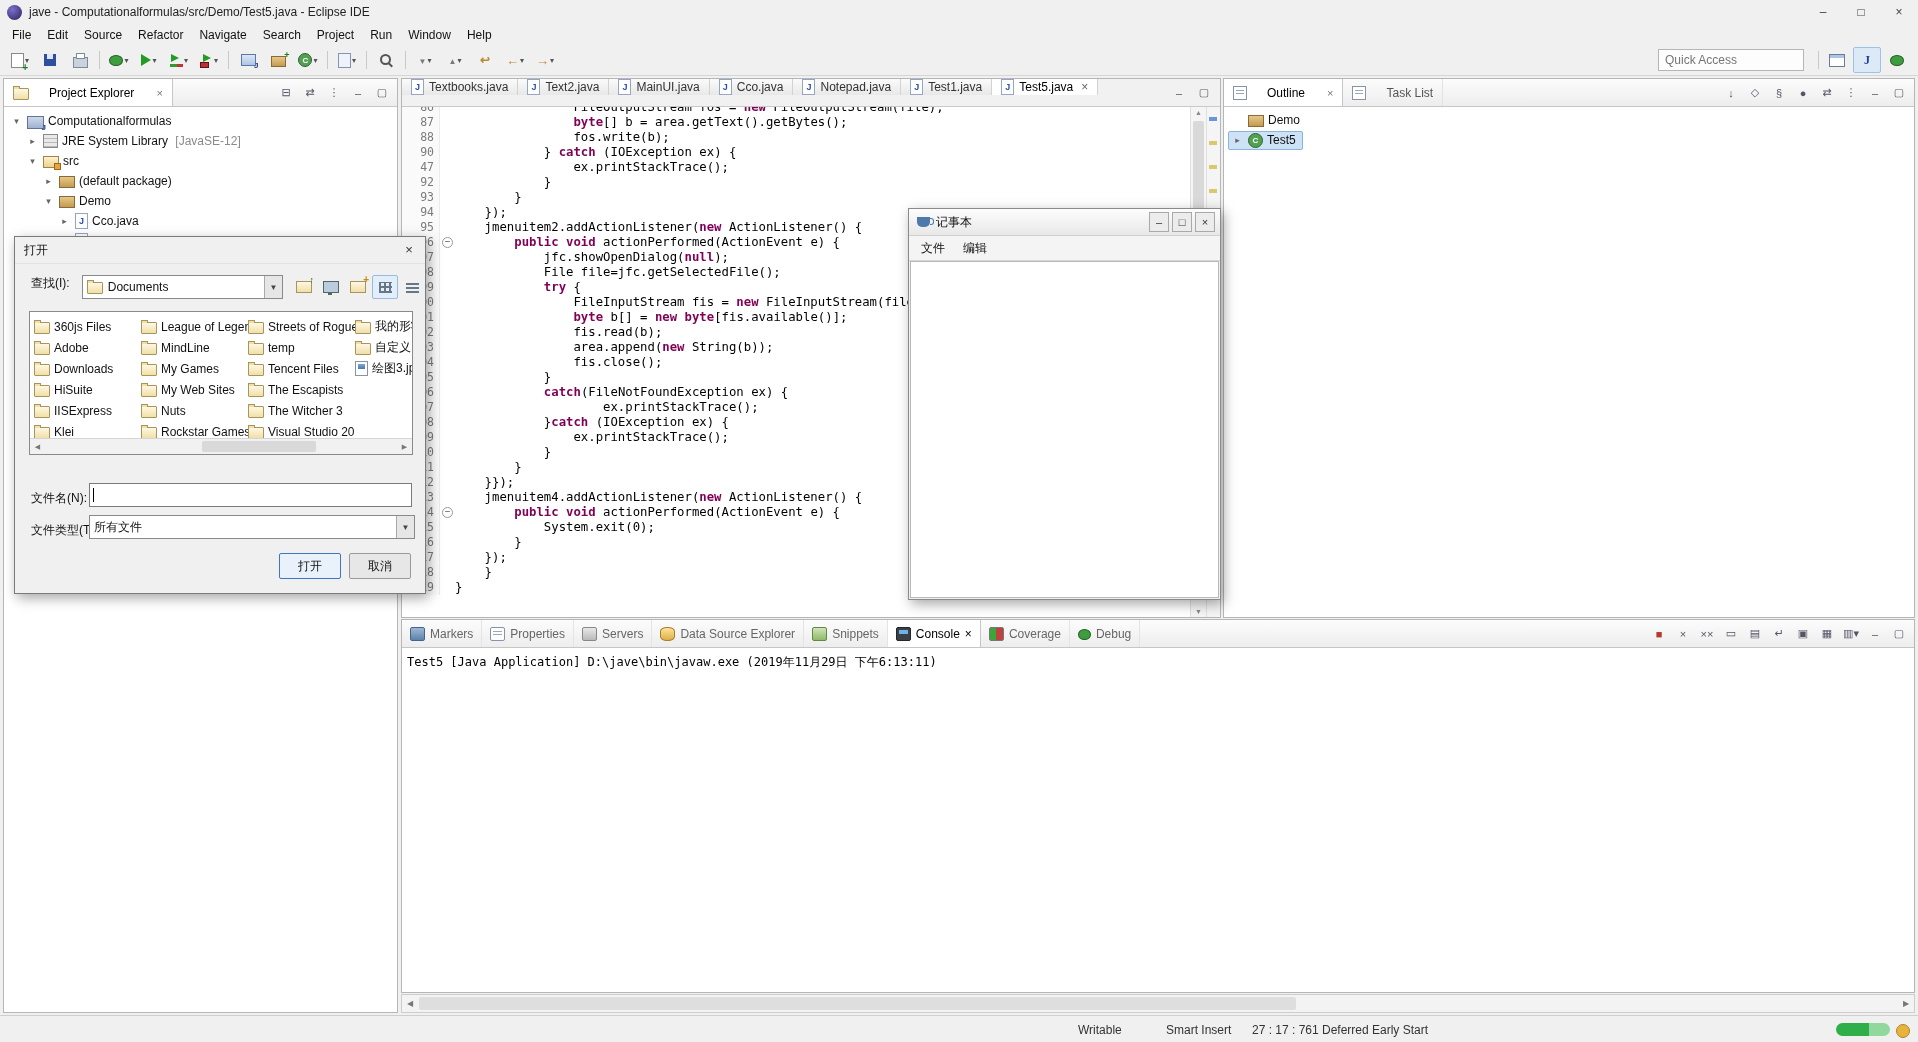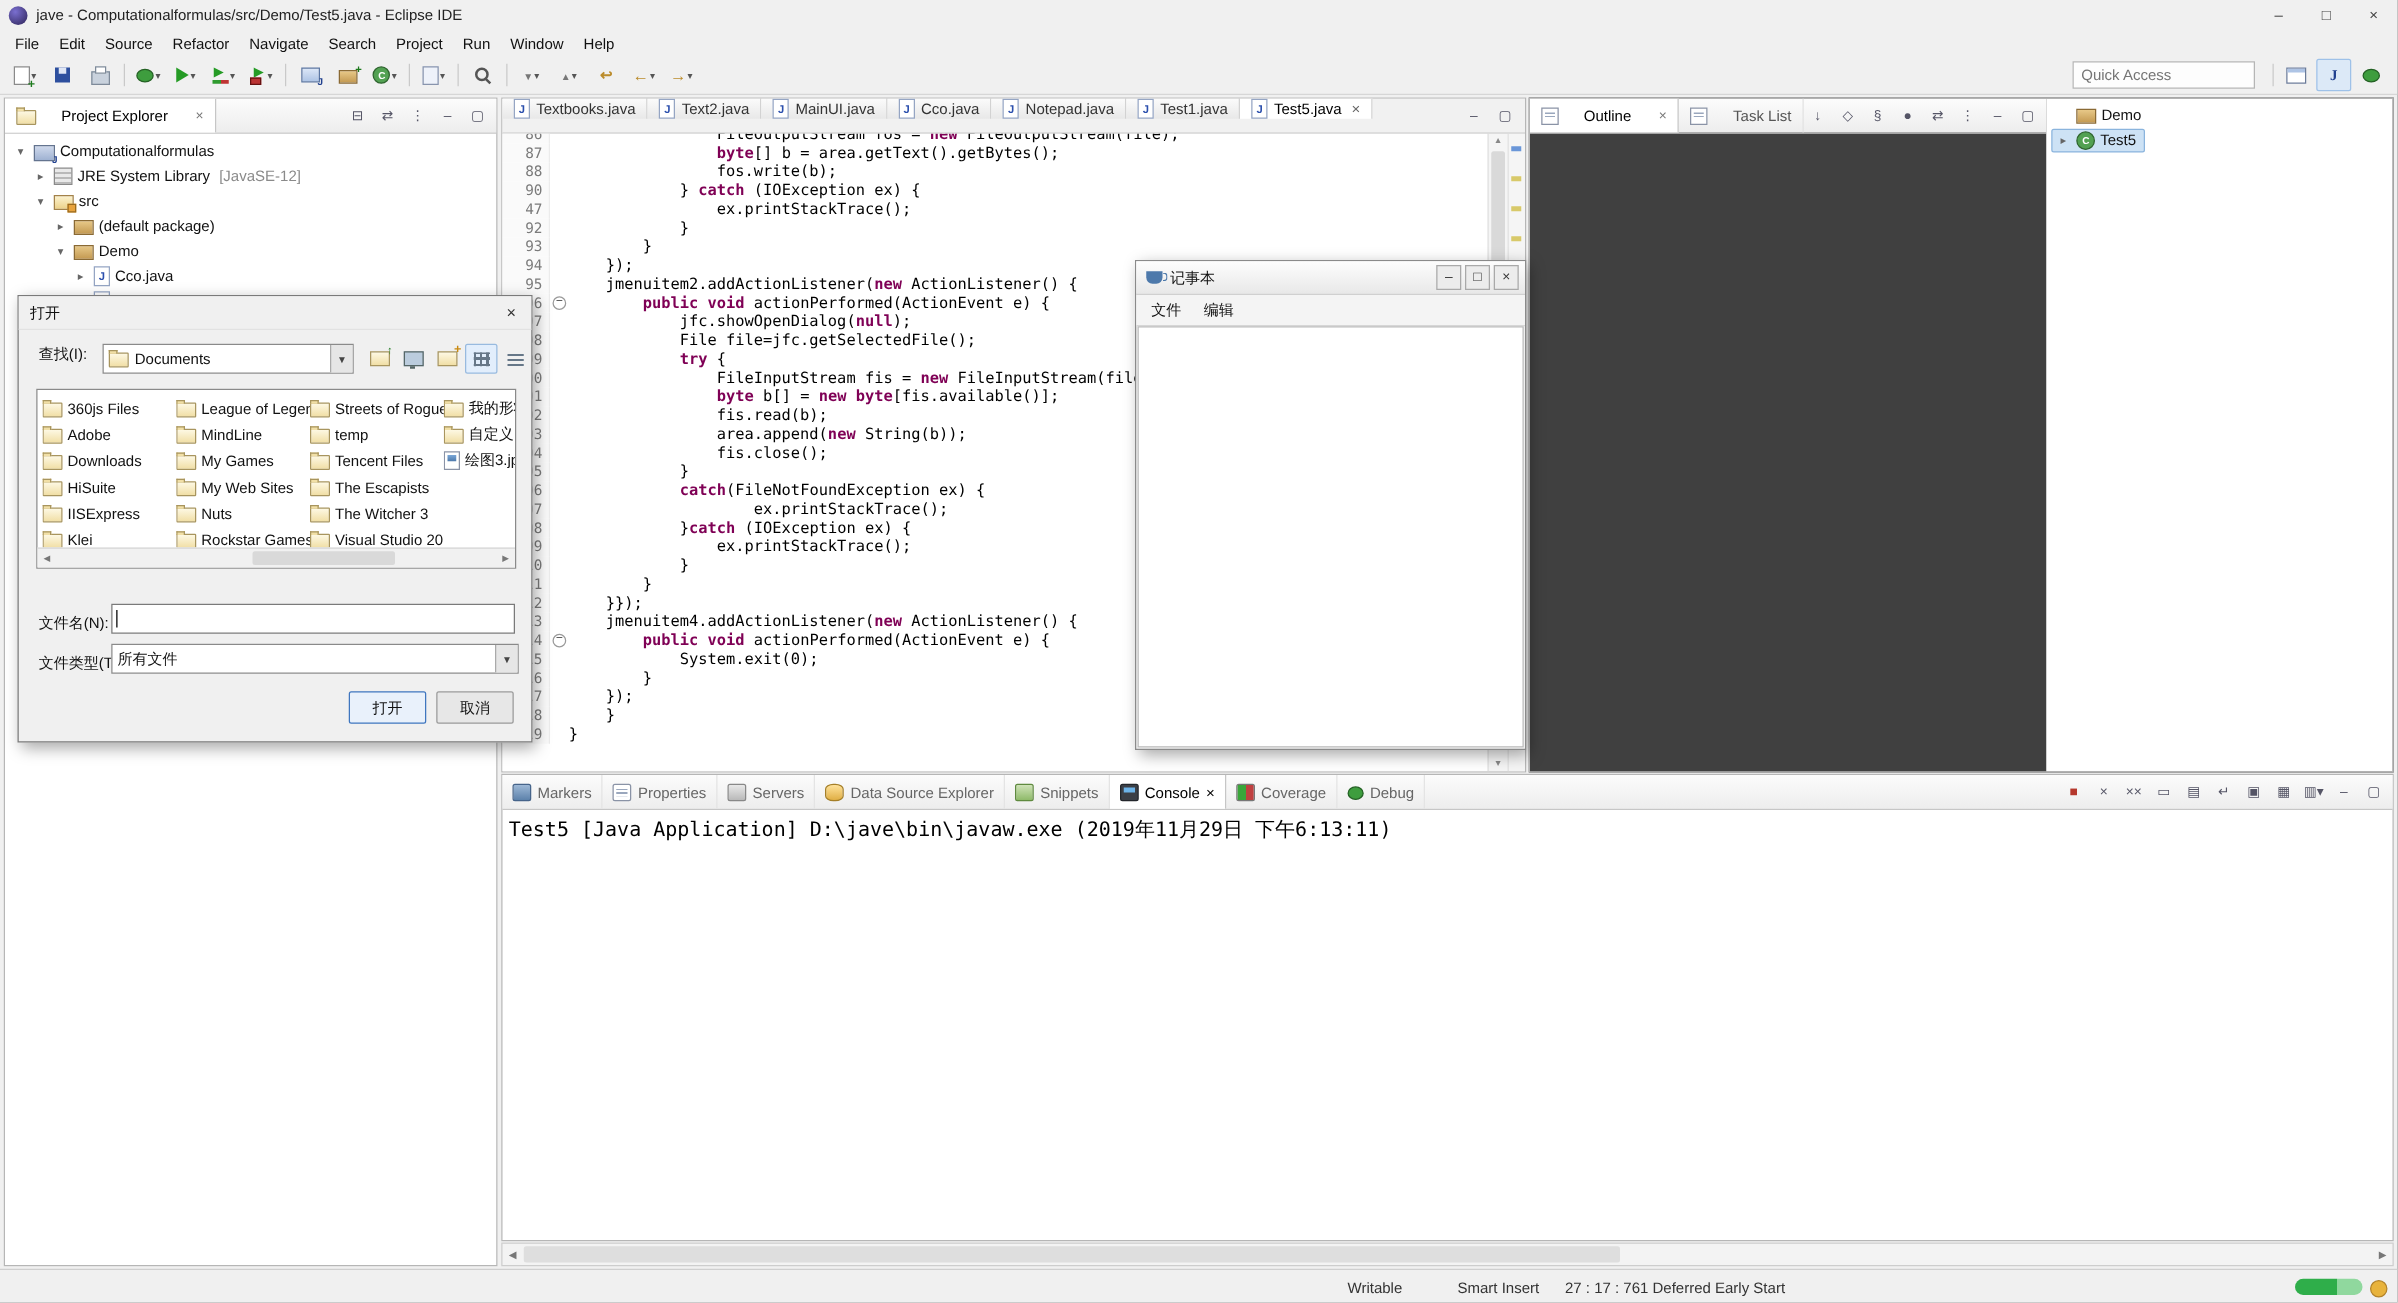--- a/index.html
+++ b/index.html
@@ -76,21 +76,21 @@
   .fico::before{content:"";position:absolute;left:-1px;top:-3px;width:5px;height:2px;background:#f1dfa6;border:1px solid #a8955e;border-bottom:none}
   .doc-ico{width:11px;height:13px;background:#fff;border:1px solid #8a93a6}
   .doc-ico::after{content:"";position:absolute;left:2px;top:2px;right:2px;height:5px;background:linear-gradient(#7aa7d8,#4d79ab)}
 
   
   .main{display:flex;height:939px}
   .left-panel{width:393px;margin:2px 2px 2px 3px;display:flex;flex-direction:column;background:#fff;border:1px solid #b6b6b6;flex:none}
   .center-col{flex:1;display:flex;flex-direction:column;min-width:0}
   .top-row{display:flex;flex:1;min-height:0}
   .editor-panel{flex:1;margin:2px 1px 0 1px;display:flex;flex-direction:column;background:#fff;border:1px solid #b6b6b6;min-width:0}
-  .outline-panel{width:690px;margin:2px 3px 0 1px;display:flex;flex-direction:row;background:#404040;border:1px solid #b6b6b6;flex:none}
+  .outline-panel{width:690px;margin:2px 3px 0 1px;display:flex;flex-direction:column;background:#7dd3fc;border:1px solid #b6b6b6;flex:none}
 
   
   .vhead{height:27px;display:flex;align-items:stretch;background:linear-gradient(#fcfcfc,#ededed);border-bottom:1px solid #c6c6c6;flex:none}
   .vtab{display:flex;align-items:center;gap:20px;padding:0 9px;color:#555;border-right:1px solid #e2e2e2;white-space:nowrap}
   .vtab.active{background:#fff;color:#000;border-right:1px solid #c6c6c6}
   .vtab .x{color:#777;font-size:11px;margin-left:2px}
   .vtools{margin-left:auto;display:flex;align-items:center;gap:2px;padding-right:4px}
   .vtool{min-width:20px;height:20px;display:flex;align-items:center;justify-content:center;color:#556;font-size:11px;border:1px solid transparent;border-radius:2px;white-space:nowrap}
   .vtool.red{color:#b5382d}
   .vico-list{width:12px;height:12px;background:#fff;border:1px solid #8a93a6;position:relative;flex:none}
@@ -128,21 +128,21 @@
   
   .outline-body{flex:1;padding:3px 0;background:#fff}
   .o-row{height:20px;display:flex;align-items:center;padding:0 4px}
   .o-inner{display:flex;align-items:center;gap:4px;padding:1px 6px 1px 2px;border:1px solid transparent;border-radius:2px}
   .o-row.selected .o-inner{background:#cde2f5;border-color:#8ab4dd}
 
   
   .console-panel{height:372px;margin:1px 3px 0 1px;display:flex;flex-direction:column;background:#fff;border:1px solid #b6b6b6;flex:none}
   .ctab{display:flex;align-items:center;gap:5px;padding:0 8px;color:#666;border-right:1px solid #e4e4e4;white-space:nowrap}
   .ctab.active{background:#fff;color:#000;border-right:1px solid #c6c6c6}
-  .console-body{flex:1;padding:6px 5px;font-family:"DejaVu Sans Mono",monospace;font-size:16px;color:#000}
+  .console-body{flex:1;padding:6px 5px;font-family:"DejaVu Sans Mono",monospace;font-size:12px;color:#000}
   .cico{width:13px;height:12px;flex:none;position:relative;border-radius:2px}
   .cico-markers{background:linear-gradient(#9db8d6,#5d82ab);border:1px solid #46648a}
   .cico-properties{background:#fff;border:1px solid #8a93a6}
   .cico-properties::after{content:"";position:absolute;left:2px;right:2px;top:3px;height:6px;background:repeating-linear-gradient(#9aa7bd 0 1px,transparent 1px 3px)}
   .cico-servers{background:linear-gradient(#e8e8e8,#b9b9b9);border:1px solid #888}
   .cico-dse{background:linear-gradient(#ffe29a,#e0af45);border:1px solid #a57f28;border-radius:45%/30%}
   .cico-snippets{background:linear-gradient(#cfe3b8,#8fba6a);border:1px solid #5f8a3f}
   .cico-console{background:#3b3f46;border:1px solid #23262b}
   .cico-console::after{content:"";position:absolute;left:2px;top:2px;right:2px;height:4px;background:#6db3e8}
   .cico-coverage2{background:linear-gradient(90deg,#3aa63a 0 50%,#c04040 50%);border:1px solid #777}

